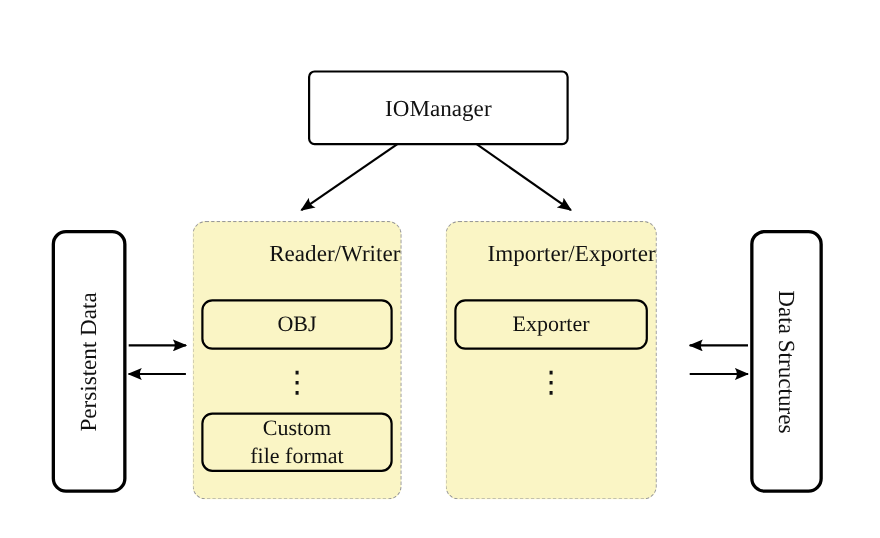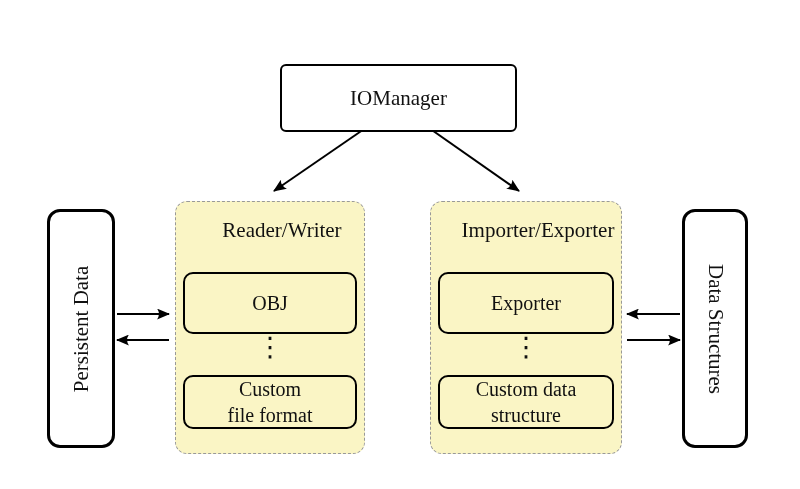--- a/index.html
+++ b/index.html
@@ -39,36 +39,36 @@
   .rot-cw{transform:translate(-50%,-50%) rotate(90deg);}
 
   .group{
     position:absolute;top:201px;height:253px;
     background:var(--group-fill,#FAF5C5);
     border:1.6px dashed var(--group-border,#999);
     border-radius:12px;
     box-sizing:border-box;
   }
   .group-rw{left:175px;width:190px;}
-  .group-ie{left:430px;width:192px;}
+  .group-ie{left:405px;width:192px;}
   .gtitle{
     position:absolute;top:16px;left:0;right:0;
-    text-align:center;font-size:21px;padding-left:24px;
+    text-align:right;font-size:21px;padding-left:24px;
   }
   .inner{
     position:absolute;left:7px;right:7px;
     background:var(--group-fill,#FAF5C5);
     border:2.6px solid var(--node-border,#000);
     border-radius:10px;
     box-sizing:border-box;
     display:flex;align-items:center;justify-content:center;
     text-align:center;font-size:20px;line-height:1.3;
     white-space:pre-line;
   }
-  .inner.first{top:70px;height:62px;}
+  .inner.first{top:70px;height:46px;}
   .inner.second{top:173px;height:54px;}
   .vdots{
     position:absolute;left:0;right:0;top:124px;height:42px;
     display:flex;align-items:center;justify-content:center;
     font-size:27px;line-height:1;
   }
 </style>
 </head>
 <body>
 
@@ -105,17 +105,15 @@
     <div class="inner first">OBJ</div>
     <div class="vdots">⋮</div>
     <div class="inner second">Custom
 file format</div>
   </div>
 
   <div class="group group-ie">
     <div class="gtitle">Importer/Exporter</div>
     <div class="inner first">Exporter</div>
     <div class="vdots">⋮</div>
-    <div class="inner second">Custom data
-structure</div>
   </div>
 
 </div>
 
 </body></html>

